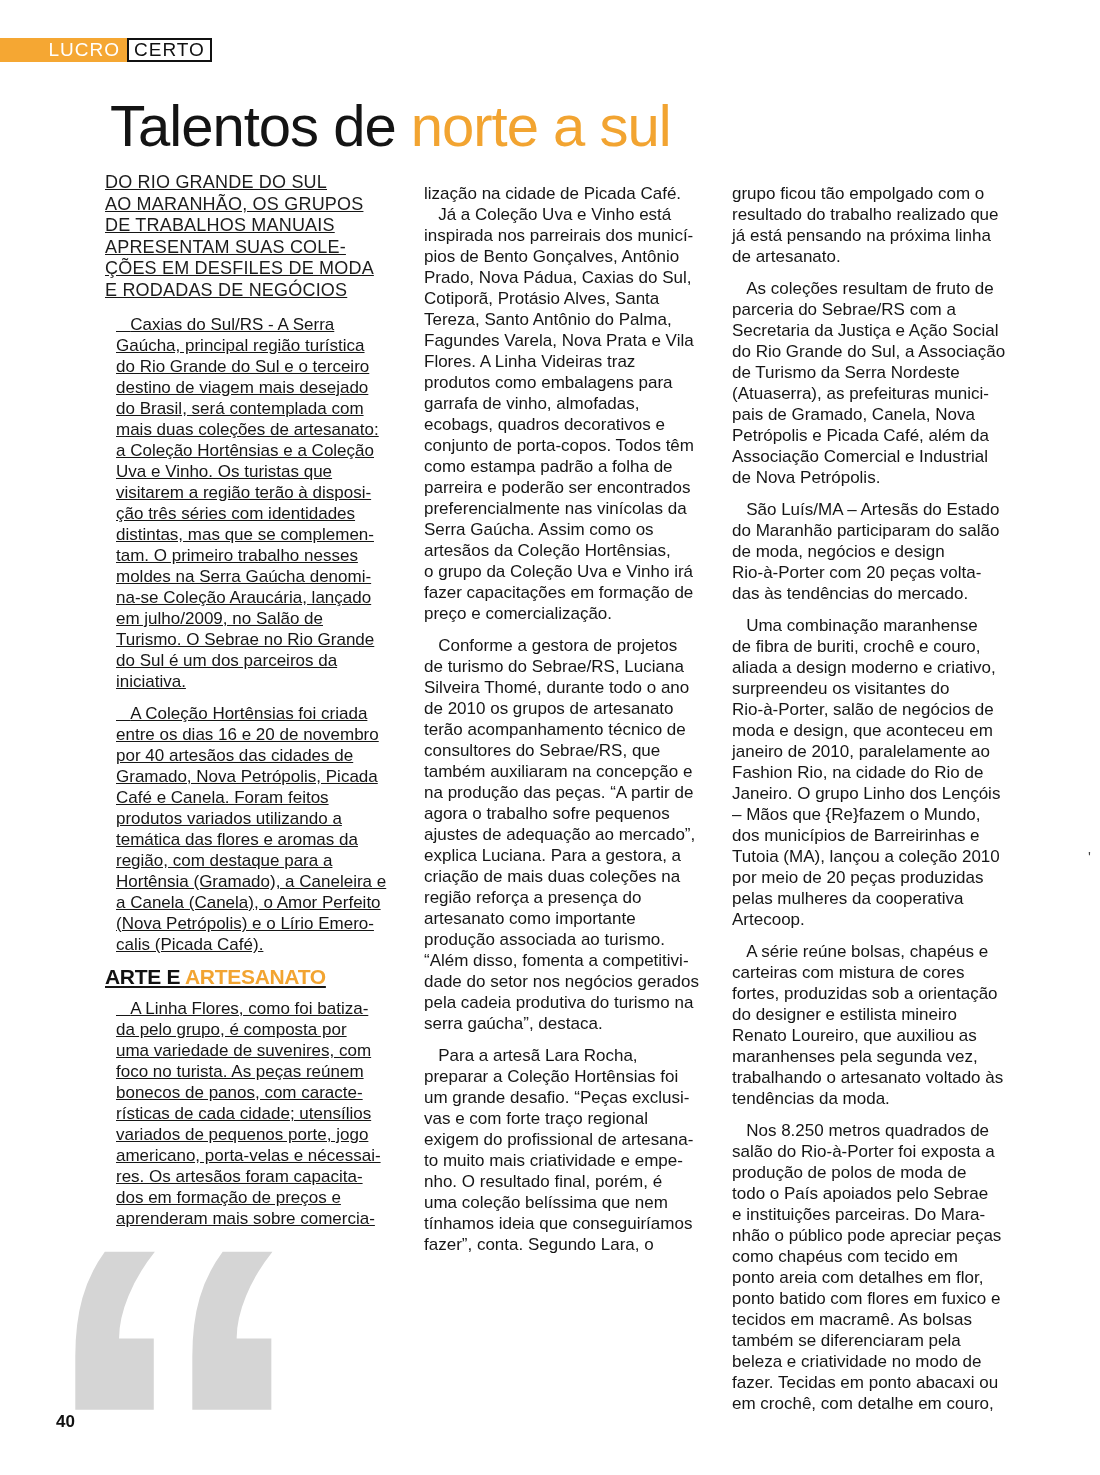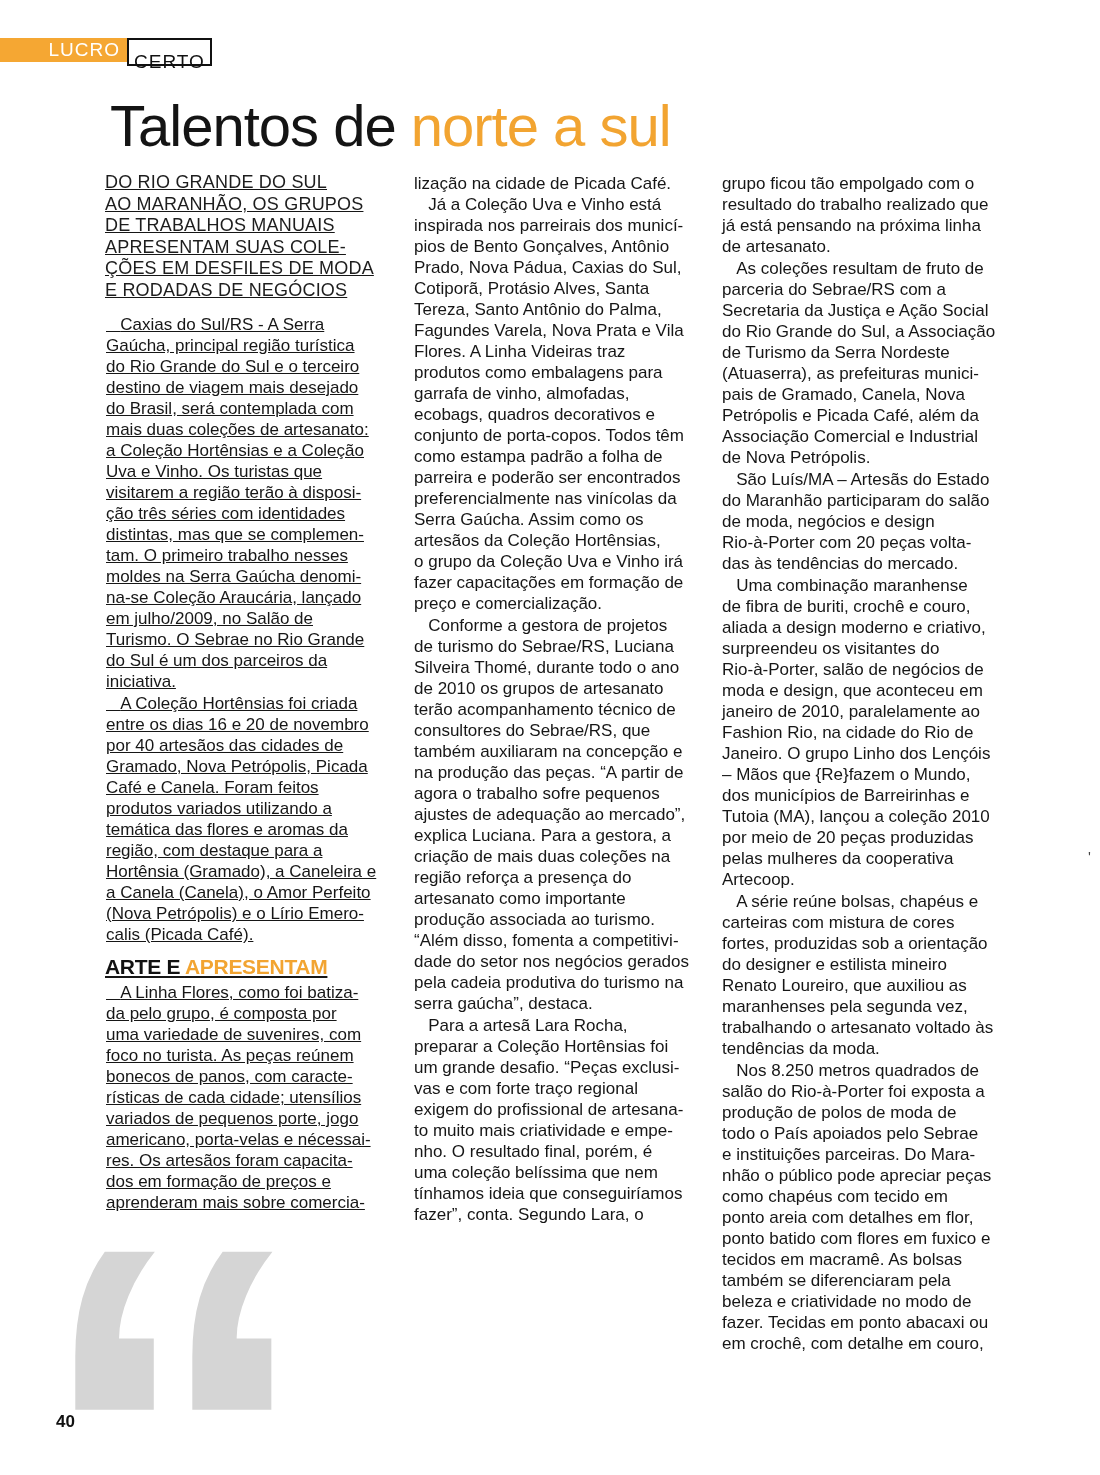--- a/index.html
+++ b/index.html
@@ -9,34 +9,34 @@
   }
   
   .brand-bar { position:absolute; top:38px; left:0; height:24px; display:flex; }
   .brand-lucro {
     width:127px; height:24px; background:#F5A733; color:#ffffff;
     font-size:19px; line-height:24px; letter-spacing:1px;
     text-align:right; padding-right:7px; box-sizing:border-box;
   }
   .brand-certo {
     height:24px; border:2px solid #111111; background:#ffffff; color:#111111;
-    font-size:19px; line-height:20px; letter-spacing:1px; padding:12px 5px; box-sizing:border-box;
+    font-size:19px; line-height:20px; letter-spacing:1px; padding:0 5px; box-sizing:border-box;
   }
   
   .title {
     position:absolute; left:110px; top:92px; margin:0;
     font-size:58px; font-weight:normal; letter-spacing:-1px; color:#141414; white-space:nowrap;
   }
   .orange { color:#F2A431; }
   
   .col { position:absolute; top:172px; width:306px; font-size:17px; line-height:21px; }
   .col1 { left:105px;text-decoration:underline; }
   .col2 { left:413px; }
   .col3 { left:721px; width:312px; }
-  .col p { margin:1px; white-space:pre-wrap; }
+  .col p { margin:11px; white-space:pre-wrap; }
   .lead {
     font-size:18px; line-height:21.5px; letter-spacing:0.2px;
     margin:0 0 13px 0 !important; color:#1d1d1d;
   }
   .subhead {
     margin:11px 0 5px 0; font-size:21px; font-weight:bold;
     letter-spacing:-0.3px; color:#111111; white-space:nowrap;
   }
   
   .pq-mark {
@@ -92,21 +92,21 @@
 por 40 artesãos das cidades de
 Gramado, Nova Petrópolis, Picada
 Café e Canela. Foram feitos
 produtos variados utilizando a
 temática das flores e aromas da
 região, com destaque para a
 Hortênsia (Gramado), a Caneleira e
 a Canela (Canela), o Amor Perfeito
 (Nova Petrópolis) e o Lírio Emero-
 calis (Picada Café).</p>
-    <h2 class="subhead"><span>ARTE E </span><span class="orange">APRESENTAM</span></h2>
+    <h2 class="subhead"><span>ARTE E </span><span class="orange">ARTESANATO</span></h2>
     <p>   A Linha Flores, como foi batiza-
 da pelo grupo, é composta por
 uma variedade de suvenires, com
 foco no turista. As peças reúnem
 bonecos de panos, com caracte-
 rísticas de cada cidade; utensílios
 variados de pequenos porte, jogo
 americano, porta-velas e nécessai-
 res. Os artesãos foram capacita-
 dos em formação de preços e

